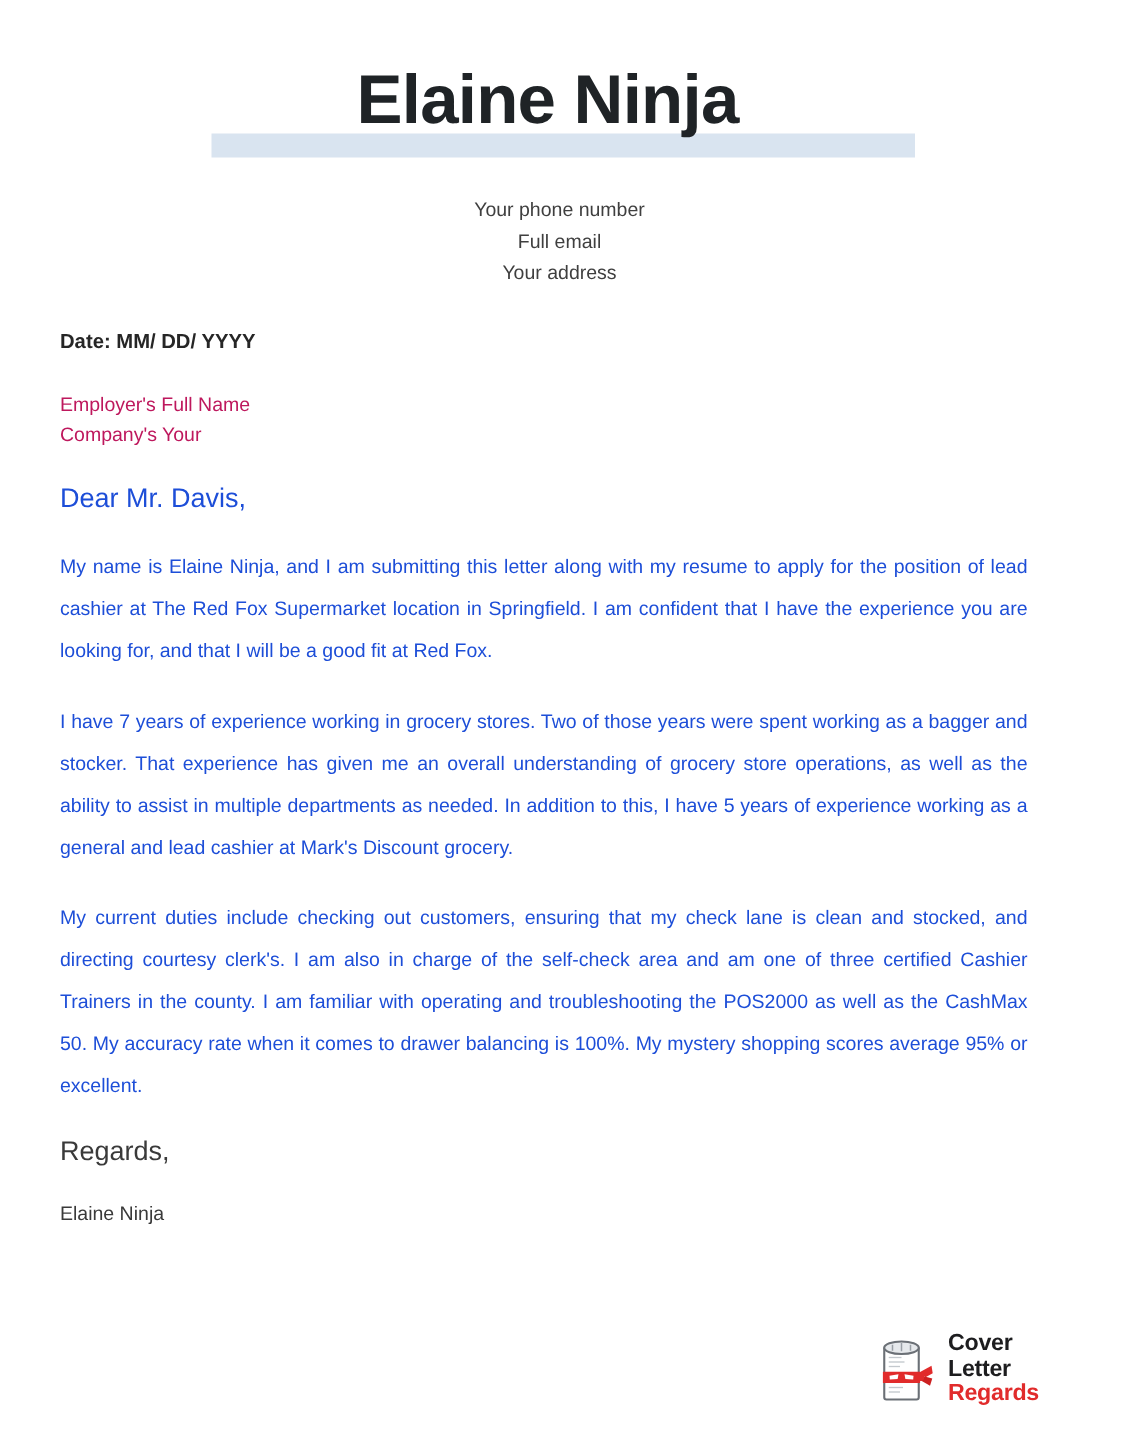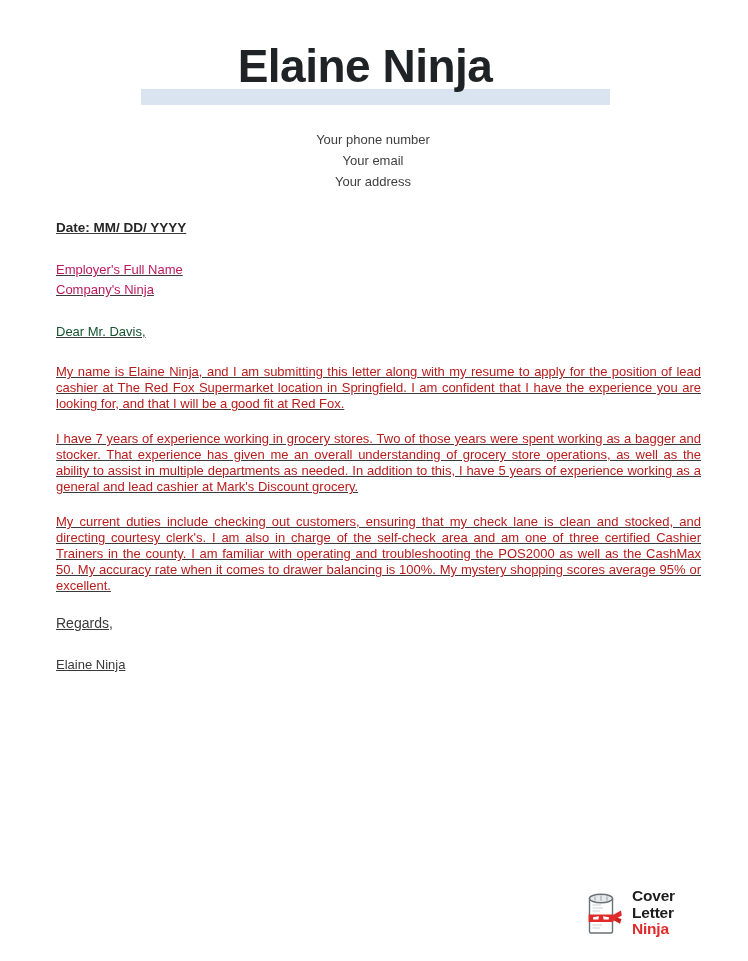--- a/index.html
+++ b/index.html
@@ -65,55 +65,54 @@
   }
   .contact-line {
     font-size: 13px;
     line-height: 21px;
     color: #3f3f3f;
   }
 
   
   .letter {
     position: absolute;
-    left: 56px;
+    left: 40px;
     top: 218px;
     width: 645px;
-    text-decoration: underline;
   }
   .date-line {
     font-size: 13.5px;
     line-height: 20px;
     font-weight: bold;
     color: #262626;
     margin-bottom: 22px;
   }
   .recipient-block {
     margin-bottom: 22px;
   }
   .recipient-line {
     font-size: 13px;
     line-height: 20px;
     color: #be185d;
   }
   .salutation {
-    font-size: 13px;
-    line-height: 20px;
-    color: #14532d;
+    font-size: 18px;
+    line-height: 20px;
+    color: #1d4ed8;
     margin-bottom: 22px;
   }
   .body-para {
     font-size: 13px;
-    line-height: 16px;
-    color: #b91c1c;
+    line-height: 28px;
+    color: #1d4ed8;
     text-align: justify;
     margin-bottom: 19px;
   }
   .closing {
-    font-size: 14px;
+    font-size: 18px;
     line-height: 20px;
     color: #3a3a3a;
     margin-bottom: 22px;
   }
   .signature {
     font-size: 13px;
     line-height: 20px;
     color: #3a3a3a;
   }
 
@@ -154,31 +153,31 @@
 
 <div class="page">
 
   <div class="header">
     <div class="name-band"></div>
     <div class="name-title">Elaine Ninja</div>
   </div>
 
   <div class="contact-block">
     <div class="contact-line">Your phone number</div>
-    <div class="contact-line">Your email</div>
+    <div class="contact-line">Full email</div>
     <div class="contact-line">Your address</div>
   </div>
 
   <div class="letter">
 
     <div class="date-line">Date: MM/ DD/ YYYY</div>
 
     <div class="recipient-block">
       <div class="recipient-line">Employer's Full Name</div>
-      <div class="recipient-line">Company's Ninja</div>
+      <div class="recipient-line">Company's Your</div>
     </div>
 
     <div class="salutation">Dear Mr. Davis,</div>
 
     <p class="body-para">My name is Elaine Ninja, and I am submitting this letter along with my resume to apply for the position of lead cashier at The Red Fox Supermarket location in Springfield. I am confident that I have the experience you are looking for, and that I will be a good fit at Red Fox.</p>
     <p class="body-para">I have 7 years of experience working in grocery stores. Two of those years were spent working as a bagger and stocker. That experience has given me an overall understanding of grocery store operations, as well as the ability to assist in multiple departments as needed. In addition to this, I have 5 years of experience working as a general and lead cashier at Mark's Discount grocery.</p>
     <p class="body-para">My current duties include checking out customers, ensuring that my check lane is clean and stocked, and directing courtesy clerk's. I am also in charge of the self-check area and am one of three certified Cashier Trainers in the county. I am familiar with operating and troubleshooting the POS2000 as well as the CashMax 50. My accuracy rate when it comes to drawer balancing is 100%. My mystery shopping scores average 95% or excellent.</p>
 
     <div class="closing">Regards,</div>
     <div class="signature">Elaine Ninja</div>
@@ -209,17 +208,17 @@
         <path d="M17 29.2 L23 28.2 L22.4 31.4 L17.2 31.6 Z" fill="#ffffff"></path>
         <path d="M27 28.2 L33 29.2 L32.8 31.6 L27.6 31.4 Z" fill="#ffffff"></path>
 
         <path d="M36.5 27.2 L45 22.5 L45.8 27.5 L41 30.2 Z" fill="#e12b2b"></path>
         <path d="M36.5 31.5 L44 35.8 L45.5 31 L40.5 29.6 Z" fill="#cc2020"></path>
         <circle cx="37.6" cy="30" r="2.6" fill="#e12b2b"></circle>
       </svg>
     </div>
     <div class="logo-text">
       <div class="logo-text-top">Cover Letter</div>
-      <div class="logo-text-bottom">Ninja</div>
+      <div class="logo-text-bottom">Regards</div>
     </div>
   </div>
 
 </div>
 
 </body></html>

